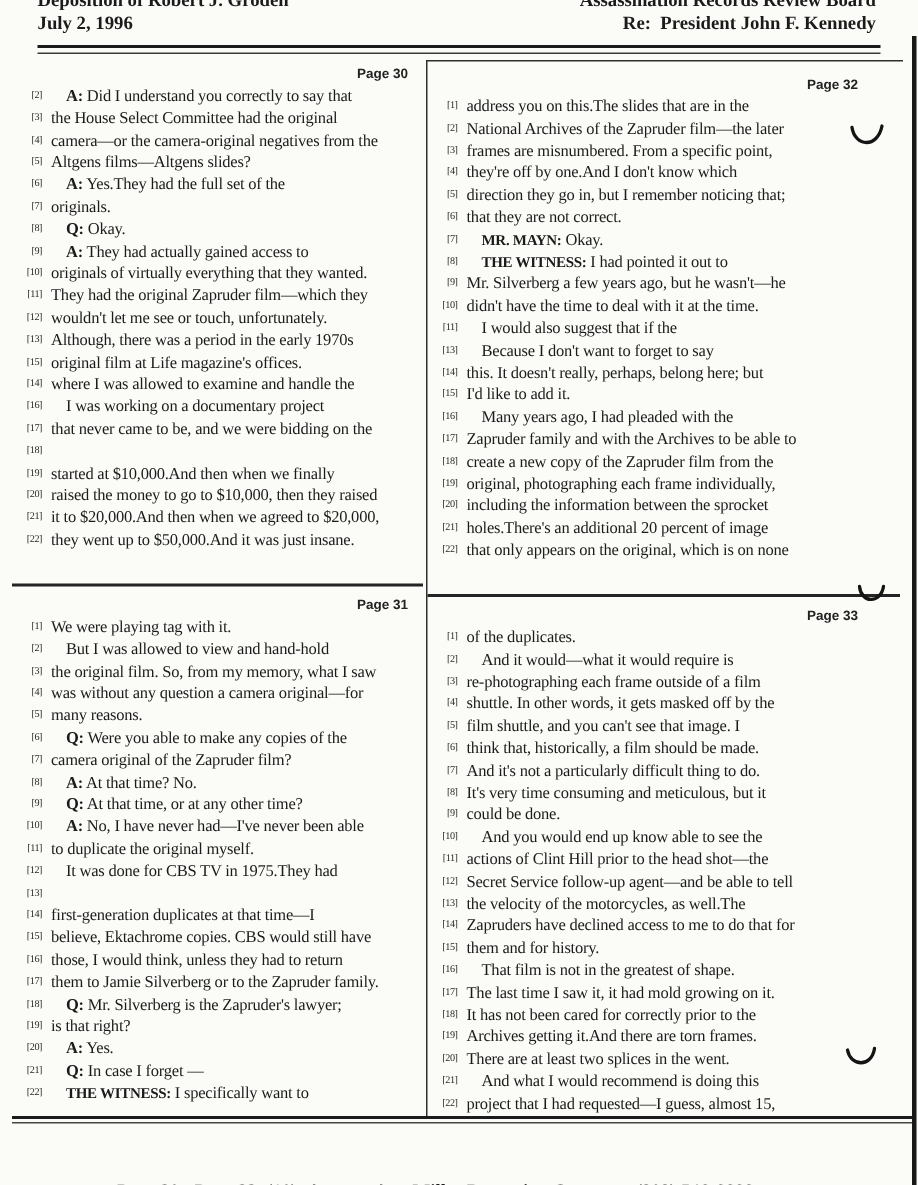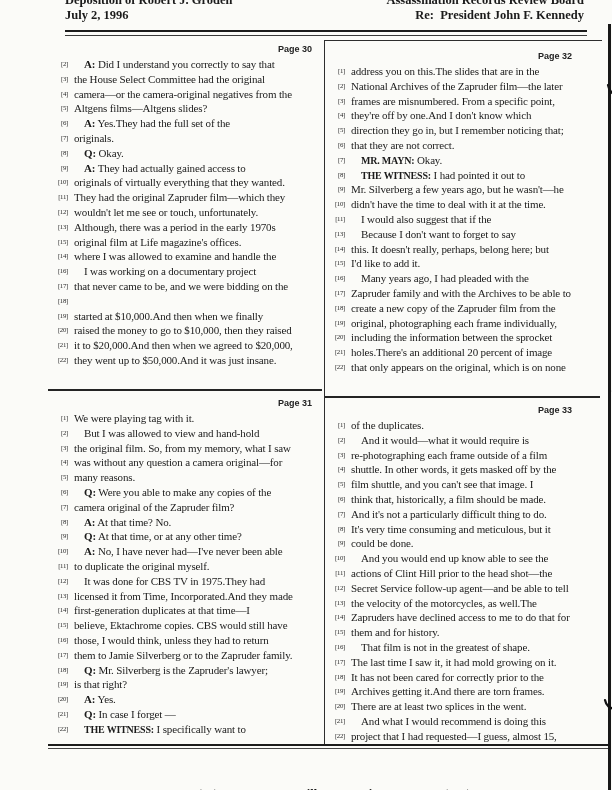--- a/index.html
+++ b/index.html
@@ -1,21 +1,21 @@
 <!DOCTYPE html>
 <html><head>
 <meta charset="utf-8">
 <style>
   html,body{margin:0;padding:0;}
   body{
     width:612px;height:790px;position:relative;overflow:hidden;
     background:#fbfbf8;color:#1b1b1b;
     font-family:"Liberation Serif", serif;
   }
-  .sheet{position:absolute;inset:0;margin-left:40px;}
+  .sheet{position:absolute;inset:0;}
 
   
   .header{position:absolute;top:-7px;left:25px;right:28px;display:flex;justify-content:space-between;}
   .hblock{font-weight:bold;font-size:12.5px;line-height:15px;}
   .hblock .hline{white-space:pre;}
   .hblock.right{text-align:right;}
   .header-rule{position:absolute;top:30px;left:25px;right:25px;height:3px;
     border-top:2px solid #1c1c1c;border-bottom:1px solid #3a3a3a;}
 
   
@@ -206,21 +206,20 @@
           <div class="tline">
             <span class="lnum">[11]</span>
             <span class="ltext">to duplicate the original myself.</span>
           </div>
           <div class="tline ind">
             <span class="lnum">[12]</span>
             <span class="ltext">It was done for CBS TV in 1975.They had</span>
           </div>
           <div class="tline">
             <span class="lnum">[13]</span>
-            <span class="ltext">licensed it from Time, Incorporated.And they made</span>
           </div>
           <div class="tline">
             <span class="lnum">[14]</span>
             <span class="ltext">first-generation duplicates at that time—I</span>
           </div>
           <div class="tline">
             <span class="lnum">[15]</span>
             <span class="ltext">believe, Ektachrome copies. CBS would still have</span>
           </div>
           <div class="tline">

